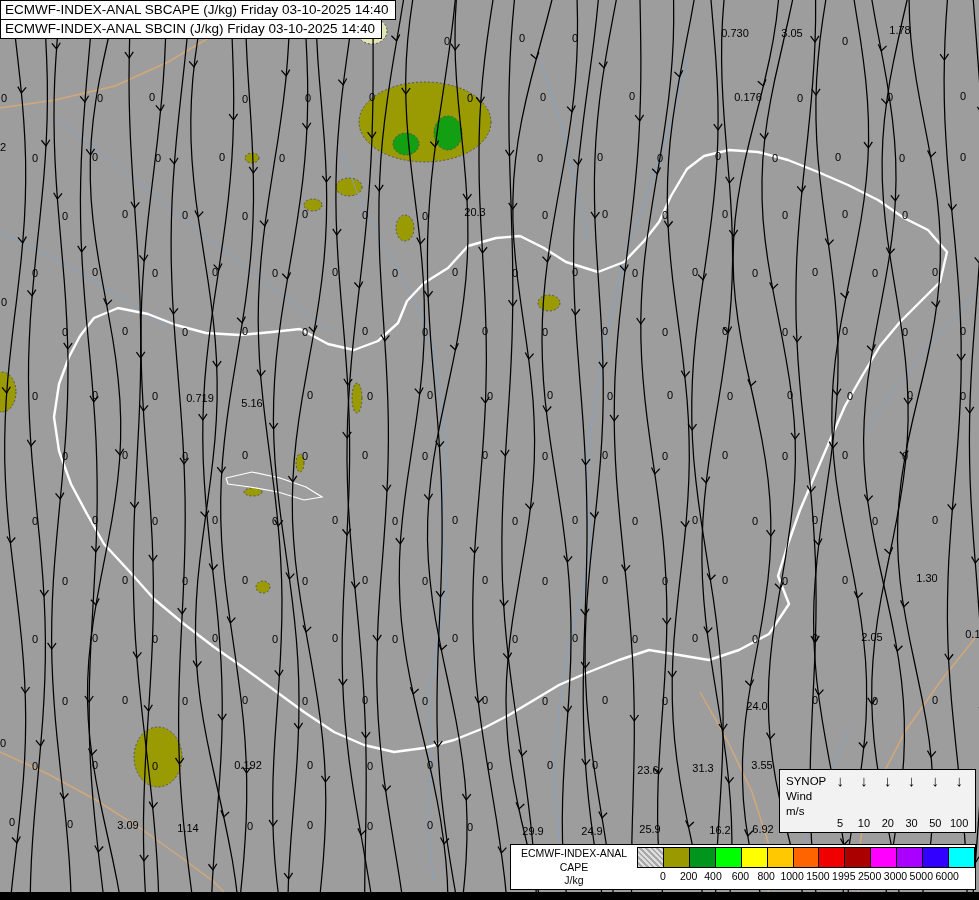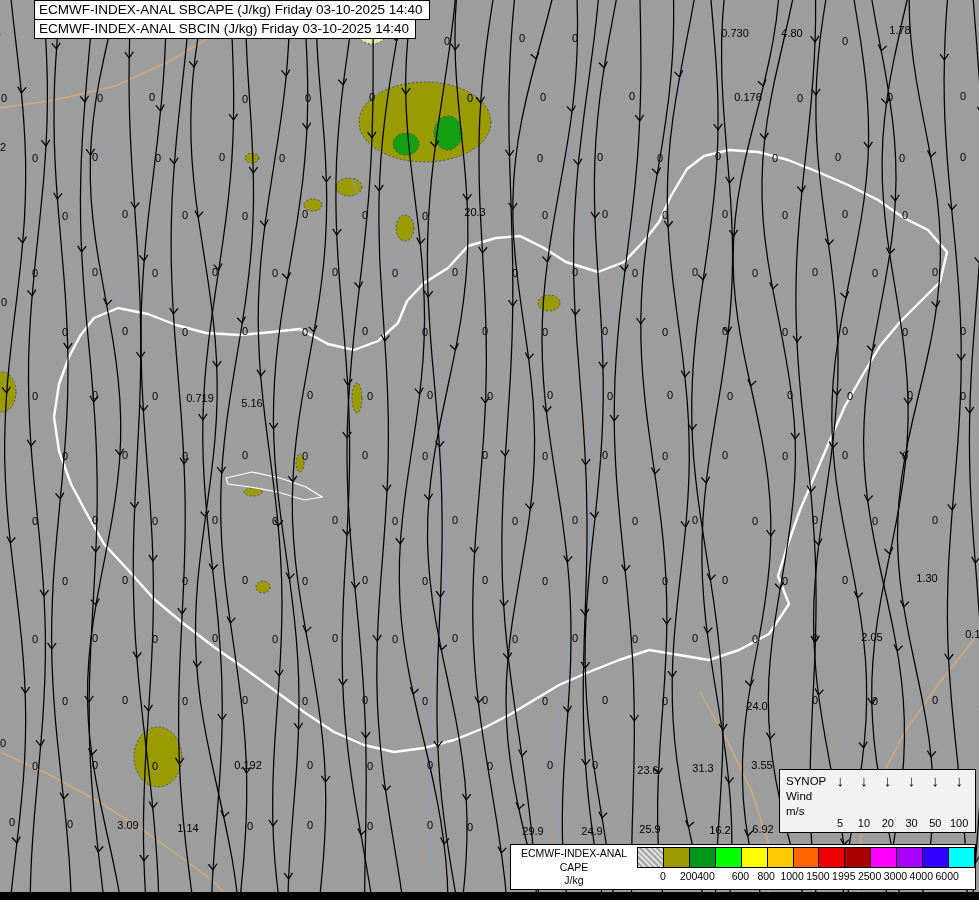--- a/index.html
+++ b/index.html
@@ -1,21 +1,21 @@
 <!DOCTYPE html>
 <html><head>
 <meta charset="utf-8">
 <style>
   html,body{margin:0;padding:0;background:#fff;}
   .stage{position:relative;width:979px;height:900px;background:#9d9d9d;overflow:hidden;
          font-family:"Liberation Sans",sans-serif;}
   #map-svg{position:absolute;left:0;top:0;}
   #labels{position:absolute;left:0;top:0;width:100%;height:100%;pointer-events:none;}
   .vlabel{position:absolute;transform:translate(-50%,-50%);font-size:11px;color:#000;white-space:nowrap;}
-  .titlebox{position:absolute;left:12px;top:0;z-index:6;padding-left:22px;}
+  .titlebox{position:absolute;left:0;top:0;z-index:6;}
   .titleline{background:#ffffff;border:1px solid #000;padding:1px 6px 2px 4px;font-size:13.5px;
              color:#000;width:fit-content;white-space:nowrap;}
   .titleline + .titleline{margin-top:-1px;}
   .wind-legend{position:absolute;left:779px;top:769px;width:197px;height:64px;background:#f2f2f2;
                border:1px solid #000;z-index:5;display:flex;box-sizing:border-box;}
   .wl-title{padding:4px 2px 0 6px;font-size:11.5px;line-height:1.3;color:#000;}
   .wl-arrows{flex:1;display:flex;flex-direction:column;justify-content:space-between;padding:3px 4px 3px 0;}
   .wl-row{display:flex;}
   .wl-row span{flex:1;text-align:center;color:#000;}
   .wl-arrow{font-size:15px;line-height:1;}
@@ -354,21 +354,21 @@
         <path d="M 979.1 707 L 983.3 713 L 987.5 707" fill="none" stroke="#000000" stroke-width="1.25" transform="rotate(-0.3 983.3 713)"></path>
         <path d="M 971.1 857 L 975.3 863 L 979.5 857" fill="none" stroke="#000000" stroke-width="1.25" transform="rotate(-4.3 975.3 863)"></path>
       </g>
     </svg>
 
   <div id="labels">
       <span class="vlabel" style="left: 447px; top: 41px;">0</span>
       <span class="vlabel" style="left: 522px; top: 38px;">0</span>
       <span class="vlabel" style="left: 575px; top: 38px;">0</span>
       <span class="vlabel" style="left: 735px; top: 33px;">0.730</span>
-      <span class="vlabel" style="left: 792px; top: 33px;">4.80</span>
+      <span class="vlabel" style="left: 792px; top: 33px;">3.05</span>
       <span class="vlabel" style="left: 845px; top: 41px;">0</span>
       <span class="vlabel" style="left: 900px; top: 30px;">1.78</span>
       <span class="vlabel" style="left: 4px; top: 98px;">0</span>
       <span class="vlabel" style="left: 100px; top: 98px;">0</span>
       <span class="vlabel" style="left: 152px; top: 97px;">0</span>
       <span class="vlabel" style="left: 245px; top: 99px;">0</span>
       <span class="vlabel" style="left: 308px; top: 98px;">0</span>
       <span class="vlabel" style="left: 372px; top: 97px;">0</span>
       <span class="vlabel" style="left: 470px; top: 98px;">0</span>
       <span class="vlabel" style="left: 543px; top: 97px;">0</span>
@@ -612,28 +612,28 @@
           <div class="cl-cell" style="background: rgb(240, 0, 0);"></div>
           <div class="cl-cell" style="background: rgb(170, 0, 0);"></div>
           <div class="cl-cell" style="background: rgb(255, 0, 255);"></div>
           <div class="cl-cell" style="background: rgb(170, 0, 255);"></div>
           <div class="cl-cell" style="background: rgb(50, 0, 255);"></div>
           <div class="cl-cell" style="background: rgb(0, 255, 255);"></div>
         </div>
       <div class="cl-ticks" id="cl-ticks">
           <span class="cl-tick" style="left: 25.8px;">0</span>
           <span class="cl-tick" style="left: 51.7px;">200</span>
-          <span class="cl-tick" style="left: 69px;">400</span>
+          <span class="cl-tick" style="left: 76px;">400</span>
           <span class="cl-tick" style="left: 103.4px;">600</span>
           <span class="cl-tick" style="left: 129.2px;">800</span>
           <span class="cl-tick" style="left: 155.1px;">1000</span>
           <span class="cl-tick" style="left: 180.9px;">1500</span>
           <span class="cl-tick" style="left: 206.8px;">1995</span>
           <span class="cl-tick" style="left: 232.6px;">2500</span>
           <span class="cl-tick" style="left: 258.5px;">3000</span>
-          <span class="cl-tick" style="left: 284.3px;">4000</span>
+          <span class="cl-tick" style="left: 284.3px;">5000</span>
           <span class="cl-tick" style="left: 310.2px;">6000</span>
         </div>
     </div>
   </div>
 
   <div class="bottom-bar"></div>
 </div>
 
 </body></html>

